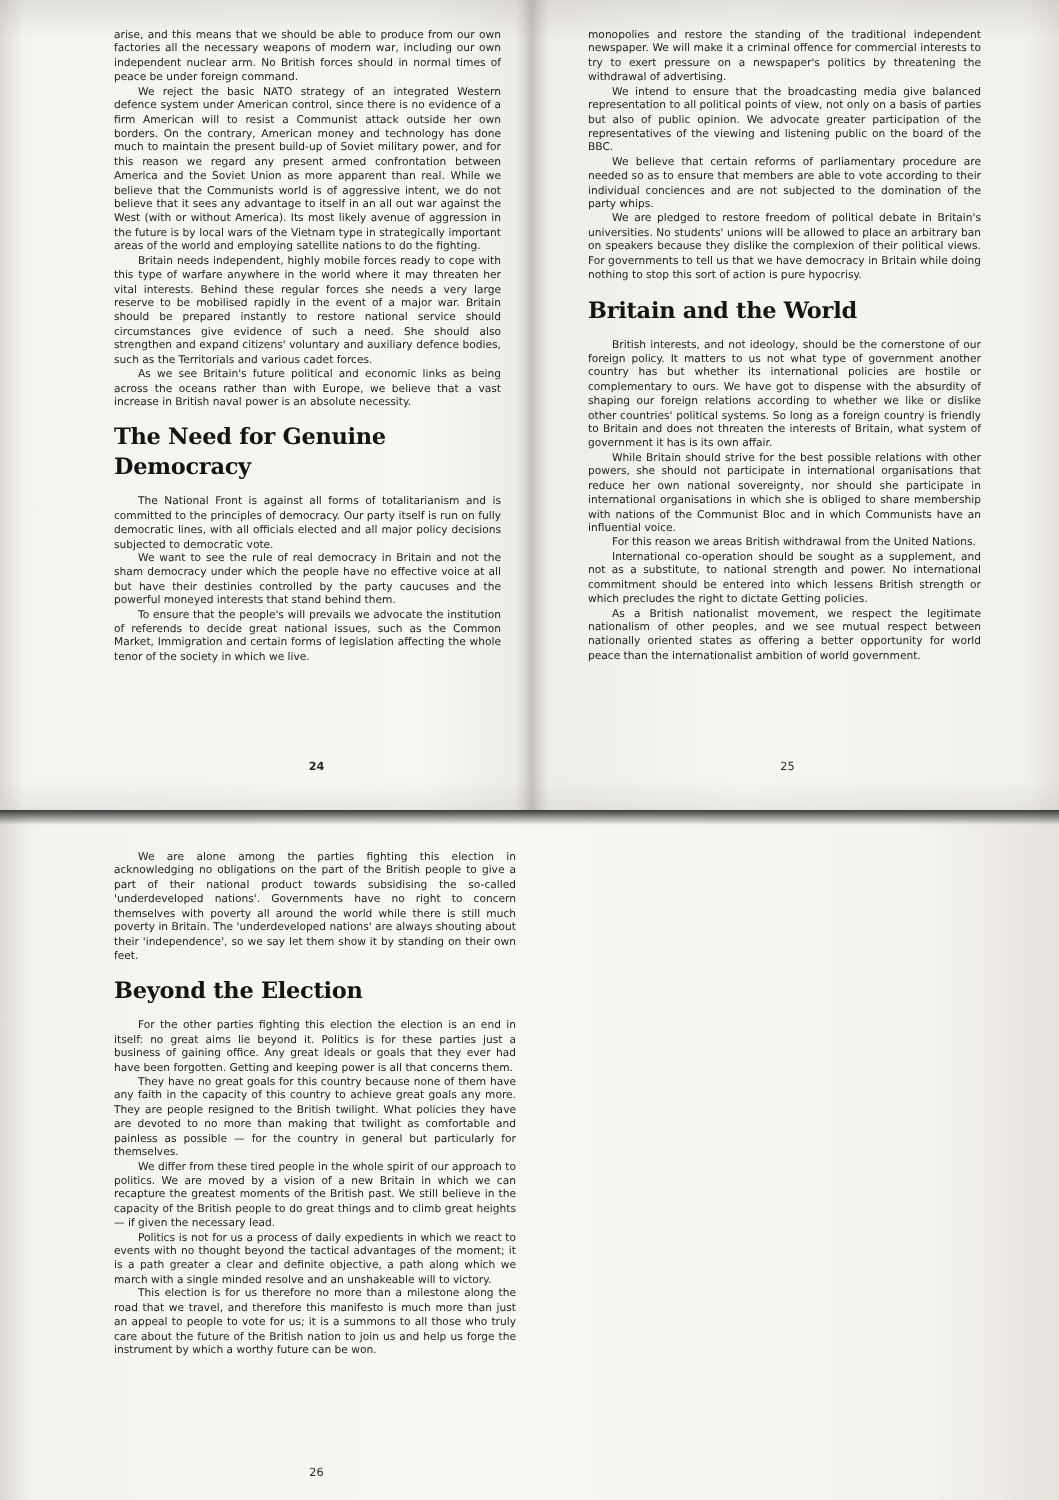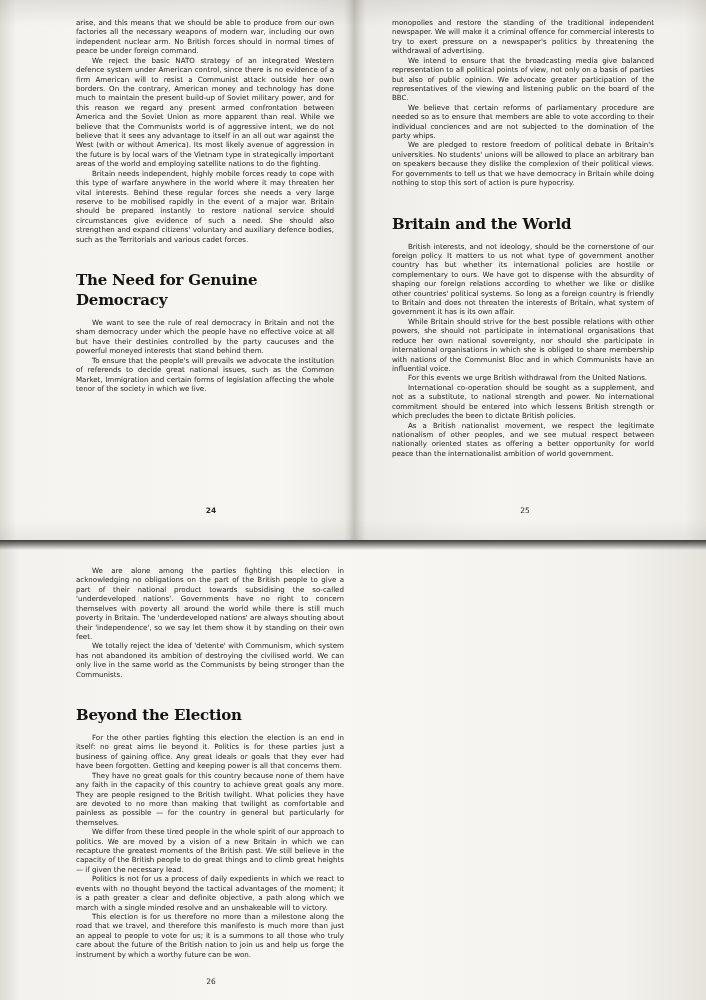--- a/index.html
+++ b/index.html
@@ -79,21 +79,21 @@
   .col p {
     margin: 0 0 0 0;
     text-indent: 16px;
   }
   .col p.noindent { text-indent: 0; }
   h2.heading {
     font-family: "DejaVu Serif", serif;
     font-weight: bold;
     font-size: 15px;
     letter-spacing: -0.2px;
-    margin: 27px 0 7px 0;
+    margin: 10px 0 7px 0;
     color: #141413;
     text-indent: 0;
     text-align: left;
   }
   .folio {
     position: absolute;
     font-size: 7.5px;
     color: #2a2a28;
     text-align: center;
     width: 40px;
@@ -113,43 +113,44 @@
 <div class="scan">
 
   <div class="spread-top"></div>
   <div class="gutter-shadow"></div>
   <div class="spread-bottom"></div>
 
   <div class="col" id="col-left-24">
     <p class="noindent">arise, and this means that we should be able to produce from our own factories all the necessary weapons of modern war, including our own independent nuclear arm.  No British forces should in normal times of peace be under foreign command.</p>
     <p>We reject the basic NATO strategy of an integrated Western defence system under American control, since there is no evidence of a firm American will to resist a Communist attack outside her own borders. On the contrary, American money and technology has done much to maintain the present build-up of Soviet military power, and for this reason we regard any present armed confrontation between America and the Soviet Union as more apparent than real. While we believe that the Communists world is of aggressive intent, we do not believe that it sees any advantage to itself in an all out war against the West (with or without America). Its most likely avenue of aggression in the future is by local wars of the Vietnam type in strategically important areas of the world and employing satellite nations to do the fighting.</p>
     <p>Britain needs independent, highly mobile forces ready to cope with this type of warfare anywhere in the world where it may threaten her vital interests. Behind these regular forces she needs a very large reserve to be mobilised rapidly in the event of a major war. Britain should be prepared instantly to restore national service should circumstances give evidence of such a need. She should also strengthen and expand citizens' voluntary and auxiliary defence bodies, such as the Territorials and various cadet forces.</p>
+    <p>As we see Britain's future political and economic links as being across the oceans rather than with Europe, we believe that a vast increase in British naval power is an absolute necessity.</p>
     <h2 class="heading">The Need for Genuine Democracy</h2>
+    <p>The National Front is against all forms of totalitarianism and is committed to the principles of democracy.  Our party itself is run on fully democratic lines, with all officials elected and all major policy decisions subjected to democratic vote.</p>
     <p>We want to see the rule of real democracy in Britain and not the sham democracy under which the people have no effective voice at all but have their destinies controlled by the party caucuses and the powerful moneyed interests that stand behind them.</p>
     <p>To ensure that the people's will prevails we advocate the institution of referends to decide great national issues, such as the Common Market, Immigration and certain forms of legislation affecting the whole tenor of the society in which we live.</p>
   </div>
   <div class="folio folio-24">24</div>
 
   <div class="col" id="col-right-25">
     <p class="noindent">monopolies and restore the standing of the traditional independent newspaper.  We will make it a criminal offence for commercial interests to try to exert pressure on a newspaper's politics by threatening the withdrawal of advertising.</p>
     <p>We intend to ensure that the broadcasting media give balanced representation to all political points of view, not only on a basis of parties but also of public opinion. We advocate greater participation of the representatives of the viewing and listening public on the board of the BBC.</p>
     <p>We believe that certain reforms of parliamentary procedure are needed so as to ensure that members are able to vote according to their individual conciences and are not subjected to the domination of the party whips.</p>
     <p>We are pledged to restore freedom of political debate in Britain's universities. No students' unions will be allowed to place an arbitrary ban on speakers because they dislike the complexion of their political views. For governments to tell us that we have democracy in Britain while doing nothing to stop this sort of action is pure hypocrisy.</p>
     <h2 class="heading">Britain and the World</h2>
     <p>British interests, and not ideology, should be the cornerstone of our foreign policy. It matters to us not what type of government another country has but whether its international policies are hostile or complementary to ours. We have got to dispense with the absurdity of shaping our foreign relations according to whether we like or dislike other countries' political systems. So long as a foreign country is friendly to Britain and does not threaten the interests of Britain, what system of government it has is its own affair.</p>
     <p>While Britain should strive for the best possible relations with other powers, she should not participate in international organisations that reduce her own national sovereignty, nor should she participate in international organisations in which she is obliged to share membership with nations of the Communist Bloc and in which Communists have an influential voice.</p>
-    <p>For this events we urge British withdrawal from the United Nations.</p>
-    <p>International co-operation should be sought as a supplement, and not as a substitute, to national strength and power. No international commitment should be entered into which lessens British strength or which precludes the been to dictate British policies.</p>
+    <p>For this reason we areas British withdrawal from the United Nations.</p>
+    <p>International co-operation should be sought as a supplement, and not as a substitute, to national strength and power. No international commitment should be entered into which lessens British strength or which precludes the right to dictate Getting policies.</p>
     <p>As a British nationalist movement, we respect the legitimate nationalism of other peoples, and we see mutual respect between nationally oriented states as offering a better opportunity for world peace than the internationalist ambition of world government.</p>
   </div>
   <div class="folio folio-25">25</div>
 
   <div class="col" id="col-26">
     <p>We are alone among the parties fighting this election in acknowledging no obligations on the part of the British people to give a part of their national product towards subsidising the so-called 'underdeveloped nations'. Governments have no right to concern themselves with poverty all around the world while there is still much poverty in Britain. The 'underdeveloped nations' are always shouting about their 'independence', so we say let them show it by standing on their own feet.</p>
-    <p>We totally reject the idea of 'detente' with Communism, which system has not abandoned its ambition of destroying the civilised world. We can only live in the same world as the Communists by being stronger than the Communists.</p>
     <h2 class="heading">Beyond the Election</h2>
     <p>For the other parties fighting this election the election is an end in itself: no great aims lie beyond it.  Politics is for these parties just a business of gaining office.  Any great ideals or goals that they ever had have been forgotten.  Getting and keeping power is all that concerns them.</p>
     <p>They have no great goals for this country because none of them have any faith in the capacity of this country to achieve great goals any more.  They are people resigned to the British twilight.  What policies they have are devoted to no more than making that twilight as comfortable and painless as possible — for the country in general but particularly for themselves.</p>
     <p>We differ from these tired people in the whole spirit of our approach to politics.  We are moved by a vision of a new Britain in which we can recapture the greatest moments of the British past. We still believe in the capacity of the British people to do great things and to climb great heights — if given the necessary lead.</p>
     <p>Politics is not for us a process of daily expedients in which we react to events with no thought beyond the tactical advantages of the moment; it is a path greater a clear and definite objective, a path along which we march with a single minded resolve and an unshakeable will to victory.</p>
     <p>This election is for us therefore no more than a milestone along the road that we travel, and therefore this manifesto is much more than just an appeal to people to vote for us; it is a summons to all those who truly care about the future of the British nation to join us and help us forge the instrument by which a worthy future can be won.</p>
   </div>
   <div class="folio folio-26">26</div>
 
 </div>

